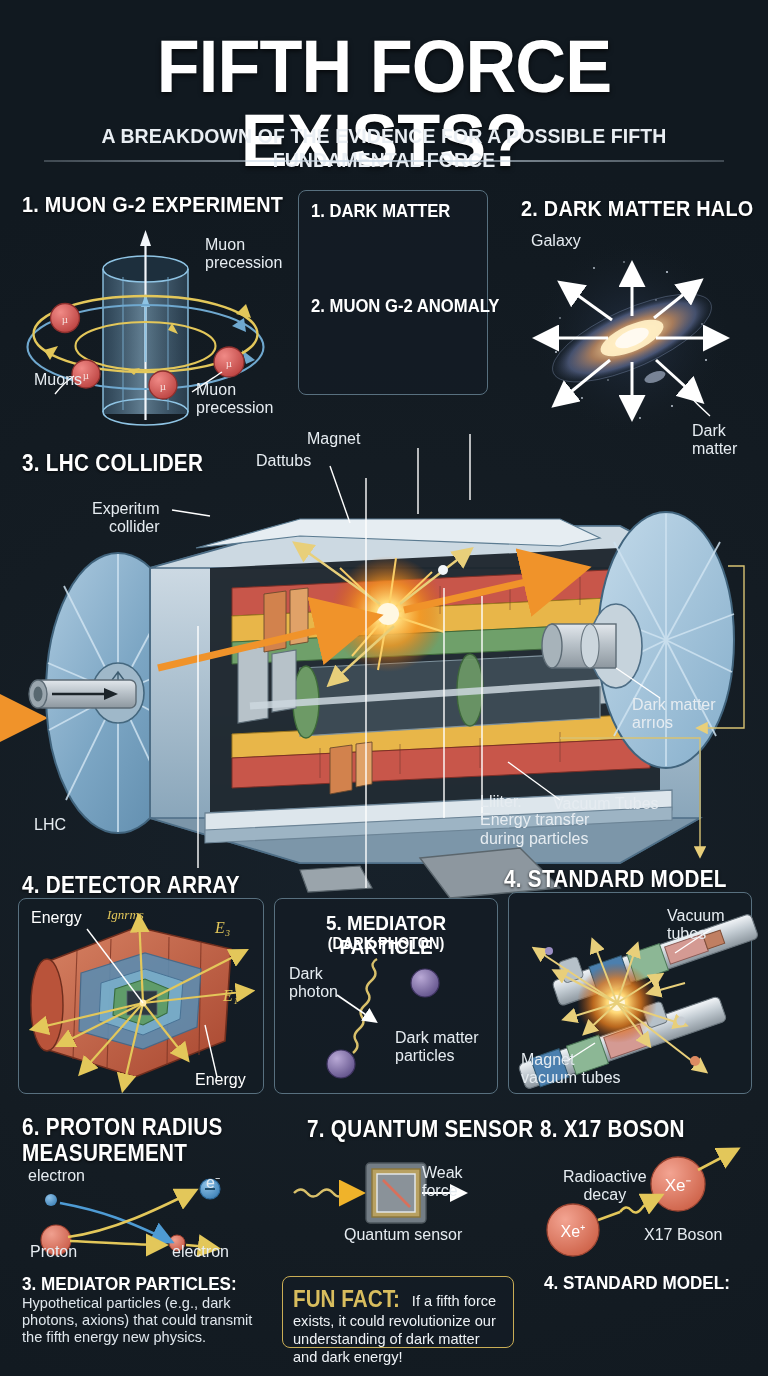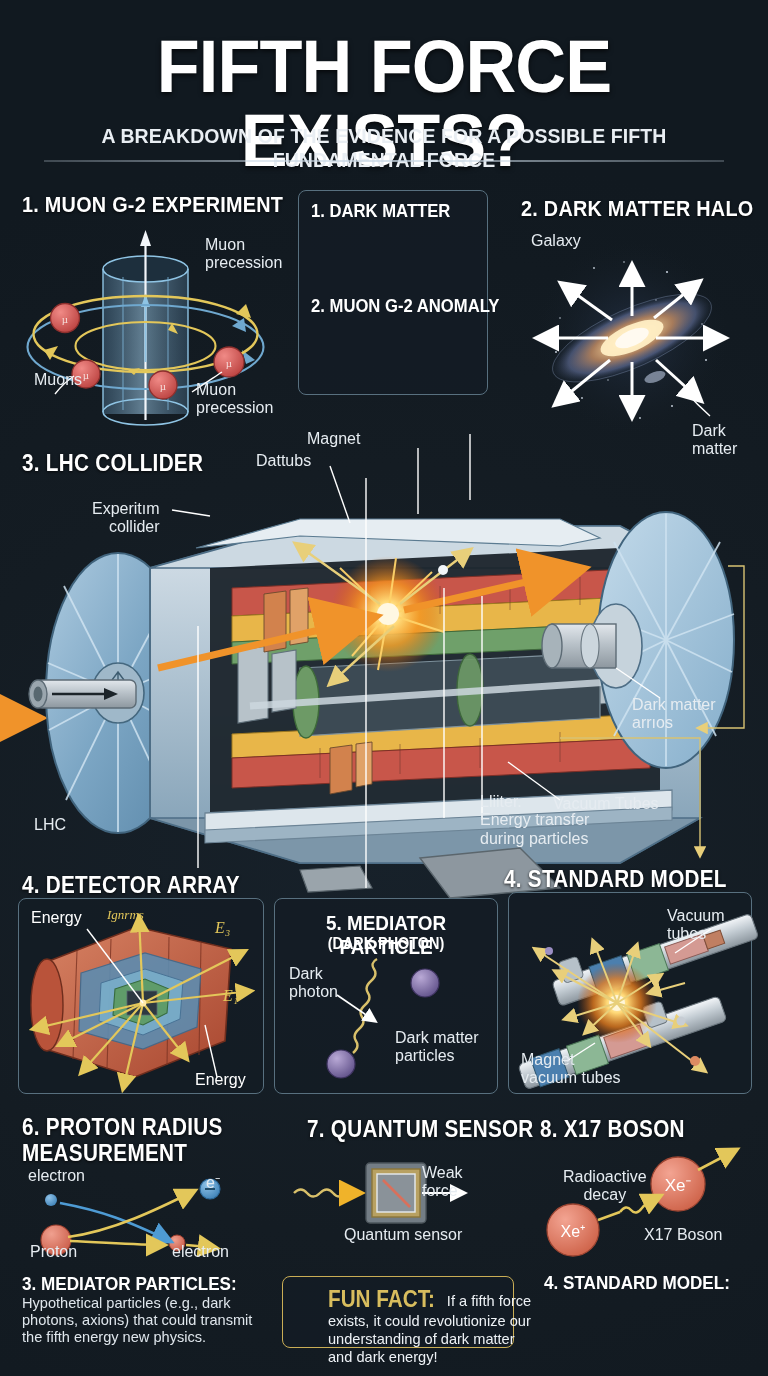--- a/index.html
+++ b/index.html
@@ -43,21 +43,21 @@
   }
   
   .panel { position:absolute; border:1.6px solid #58707f; border-radius:8px;
     background:rgba(19,28,36,.82); }
   .panel.gold { border-color:#c9ad55; }
   
   .cardhd { font-family:"Liberation Sans Narrow","Liberation Sans",sans-serif;
     font-weight:bold; font-size:18.5px; color:#fff; transform:scaleX(.9);
     transform-origin:left center; white-space:nowrap; }
   .cardbd { font-size:14.6px; line-height:1.13; color:#dfe6ec; }
-  .factbd { font-size:14.6px; line-height:1.22; color:#eef2f6;margin-left:35px; }
+  .factbd { font-size:14.6px; line-height:1.22; color:#eef2f6; }
   .factlead { font-family:"Liberation Sans Narrow","Liberation Sans",sans-serif;
     font-weight:bold; font-size:23px; color:#d8bd5e; transform:scaleX(.9);
     display:inline-block; transform-origin:left center; vertical-align:-1px;}
   .bodyhd { font-family:"Liberation Sans Narrow","Liberation Sans",sans-serif;
     font-weight:bold; font-size:19px; color:#fff; transform:scaleX(.9);
     transform-origin:left center; white-space:nowrap; }
   svg { overflow:visible; display:block; }
 </style>
 </head>
 <body>

